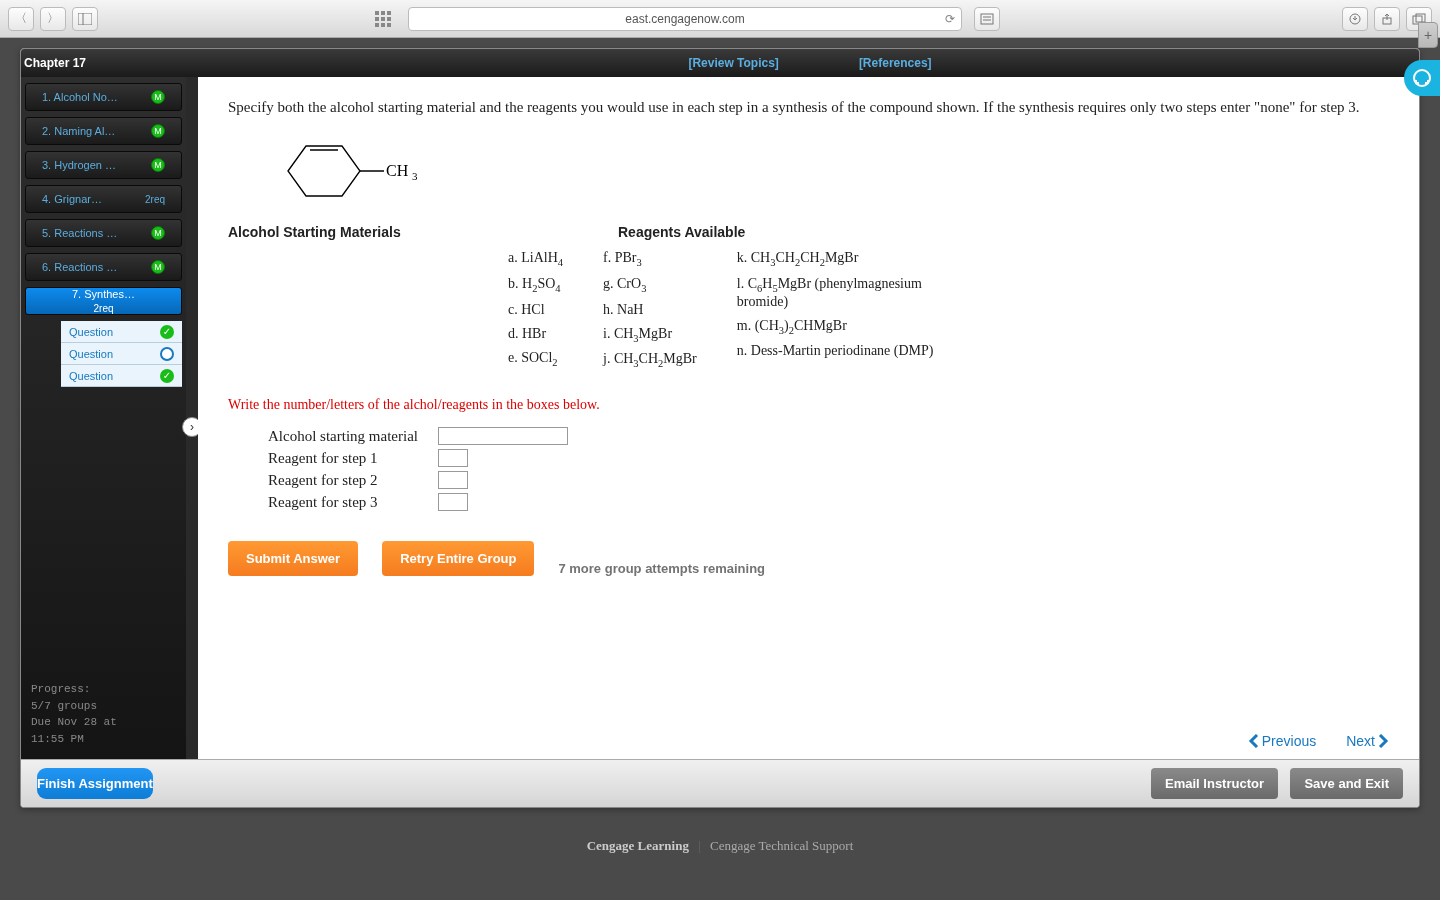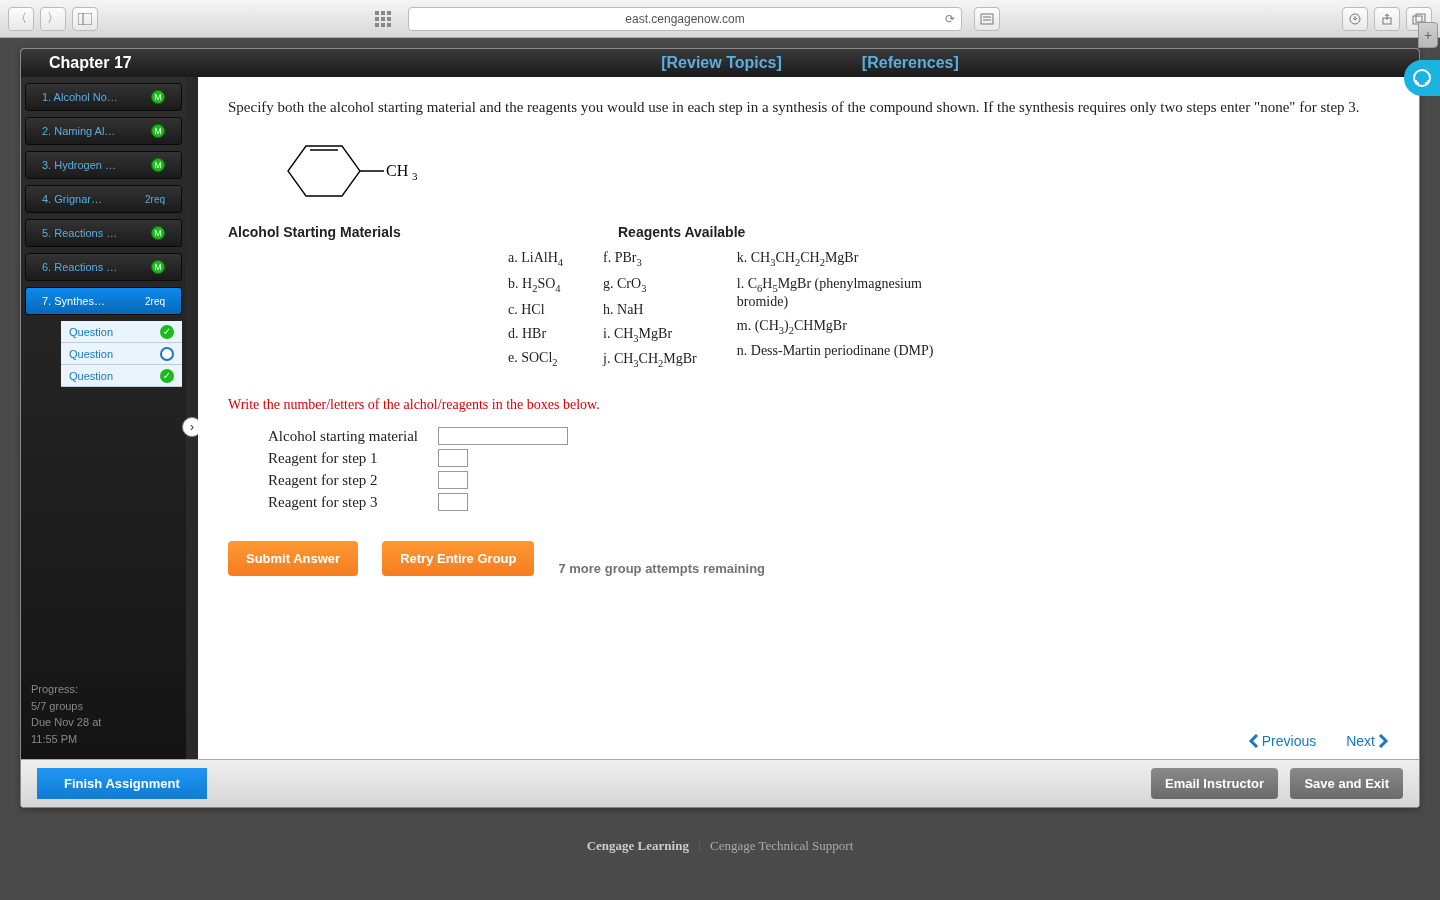--- a/index.html
+++ b/index.html
@@ -10,40 +10,40 @@
 .sf-btn { width: 26px; height: 24px; background: linear-gradient(#fdfdfd, #e8e8e8); border: 1px solid #bbb; border-radius: 4px; display: flex; align-items: center; justify-content: center; color: #666; font-size: 12px; cursor: pointer; }
 .sf-addr { flex: 1; height: 24px; background: #fff; border: 1px solid #bbb; border-radius: 4px; display: flex; align-items: center; justify-content: center; font-size: 12px; color: #555; margin: 0 6px; position: relative; }
 .sf-addr-refresh { position: absolute; right: 6px; color: #888; }
 .sf-grid { width: 22px; height: 22px; display: grid; grid-template-columns: repeat(3,4px); grid-template-rows: repeat(3,4px); gap: 2px; justify-content: center; align-content: center; }
 .sf-grid div { background: #888; width:4px; height:4px; }
 
 
 .app-shell { margin: 10px 20px; background: #fff; border: 1px solid #888; border-radius: 4px; height: 760px; display: flex; flex-direction: column; overflow: hidden; box-shadow: 0 2px 6px rgba(0,0,0,.3); }
 
 
-.topbar { height: 28px; background: linear-gradient(#3a3a3a, #1a1a1a); color: #fff; display: flex; align-items: center; padding: 0 28px; font-size: 16px; font-weight: bold; }
+.topbar { height: 28px; background: linear-gradient(#3a3a3a, #1a1a1a); color: #fff; display: flex; align-items: center; padding: 0 3px; font-size: 12px; font-weight: bold; }
 .topbar .chap { flex: 0 0 180px; }
 .topbar .links { flex: 1; display: flex; justify-content: center; gap: 80px; }
 .topbar .links span { color: #5aaee0; cursor: pointer; }
 
 
 .middle { flex: 1; display: flex; overflow: hidden; }
 
 
 .sidebar { width: 165px; background: linear-gradient(#2e2e2e, #141414); padding: 6px 4px 0 4px; position: relative; }
 .nav-item { height: 28px; margin-bottom: 6px; border-radius: 3px; background: linear-gradient(#333, #1a1a1a); border: 1px solid #0a0a0a; display: flex; align-items: center; padding: 0 16px; font-size: 11px; color: #5aaee0; justify-content: space-between; cursor: pointer; }
-.nav-item.active { background: linear-gradient(#0d8aee, #0668b8); color: #fff; }
+.nav-item.active { background: linear-gradient(#0d8aee, #0668b8); color: #fff; flex-direction: column; }
 .nav-badge-m { width: 14px; height: 14px; border-radius: 50%; background: #1abc1a; color: #fff; font-size: 9px; display:flex; align-items:center; justify-content:center; border:1px solid #0a7a0a; }
 .nav-badge-req { font-size: 10px; color: #5aaee0; }
 .sub-item { height: 22px; background: #e9f4fc; border-bottom: 1px solid #bcd; display: flex; align-items: center; padding: 0 8px; font-size: 11px; color: #1878c0; justify-content: space-between; cursor: pointer; margin-left: 36px; }
 .sub-badge { width:14px; height:14px; border-radius:50%; display:flex; align-items:center; justify-content:center; font-size:10px; }
 .sub-badge.green { background:#1abc1a; color:#fff; }
 .sub-badge.blue { background:#fff; border:2px solid #1878c0; }
 
-.side-progress { position:absolute; bottom:12px; left:10px; font-size:11px; color:#888; line-height:1.5; }
+.side-progress { position:absolute; bottom:12px; left:10px; font-size:11px; color:#888; line-height:1.5;font-family:Liberation Mono, monospace; }
 
 .divider-handle { width: 12px; background: #2a2a2a; position: relative; }
 .divider-handle .knob { width: 20px; height: 20px; background: #fff; border-radius: 50%; border: 1px solid #888; position: absolute; left: -4px; top: 340px; display:flex; align-items:center; justify-content:center; font-size:12px; color:#333; cursor:pointer; }
 
 
 .content { flex: 1; background: #fff; padding: 20px 30px 10px 30px; overflow: auto; font-size: 14px; color: #222; position: relative; }
 .content p.intro { font-family: Georgia, serif; font-size: 15px; margin-bottom: 18px; line-height: 1.4; }
 .structure { margin: 0 0 18px 40px; }
 .structure svg { display:block; }
 
@@ -64,21 +64,21 @@
 
 .btns-row { margin-top: 30px; display: flex; align-items: flex-end; gap: 24px; }
 .orange-btn { background: linear-gradient(#ff9933, #f57c1f); border: none; border-radius: 4px; color: #fff; font-weight: bold; font-size: 13px; padding: 10px 18px; cursor: pointer; }
 .attempts { font-size: 13px; color: #737373; font-weight: bold; }
 
 .pager { position: absolute; bottom: 10px; right: 30px; display: flex; gap: 30px; align-items:center; }
 .pager span { color: #1878c0; font-size: 14px; cursor: pointer; display:flex; align-items:center; gap:2px; }
 
 
 .bottombar { height: 48px; background: linear-gradient(#f0f0f0, #d5d5d5); border-top: 1px solid #aaa; display: flex; align-items: center; justify-content: space-between; padding: 0 16px; }
-.blue-btn { background: linear-gradient(#2196f3, #0d7dd6); color: #fff; border: none; border-radius: 0; padding: 8px 27px; font-weight: bold; font-size: 13px; cursor: pointer; }
+.blue-btn { background: linear-gradient(#2196f3, #0d7dd6); color: #fff; border: none; border-radius: 9px; padding: 8px 0; font-weight: bold; font-size: 13px; cursor: pointer; }
 .gray-btn { background: linear-gradient(#8a8a8a, #6a6a6a); color: #fff; border: none; border-radius: 4px; padding: 8px 14px; font-weight: bold; font-size: 13px; cursor: pointer; margin-left: 8px; }
 
 
 .footer { text-align: center; color: #aaa; font-size: 13px; margin-top: 30px; font-family: Georgia, serif; }
 .footer .sep { margin: 0 6px; color: #666; }
 .footer .strong { color: #ccc; font-weight: bold; }
 
 
 .chat-bubble { position: fixed; right: 0; top: 60px; width: 36px; height: 36px; background: #1bb4e0; border-radius: 18px 0 0 18px; display:flex; align-items:center; justify-content:center; cursor:pointer; }
 .chat-bubble svg { fill:#fff; }

